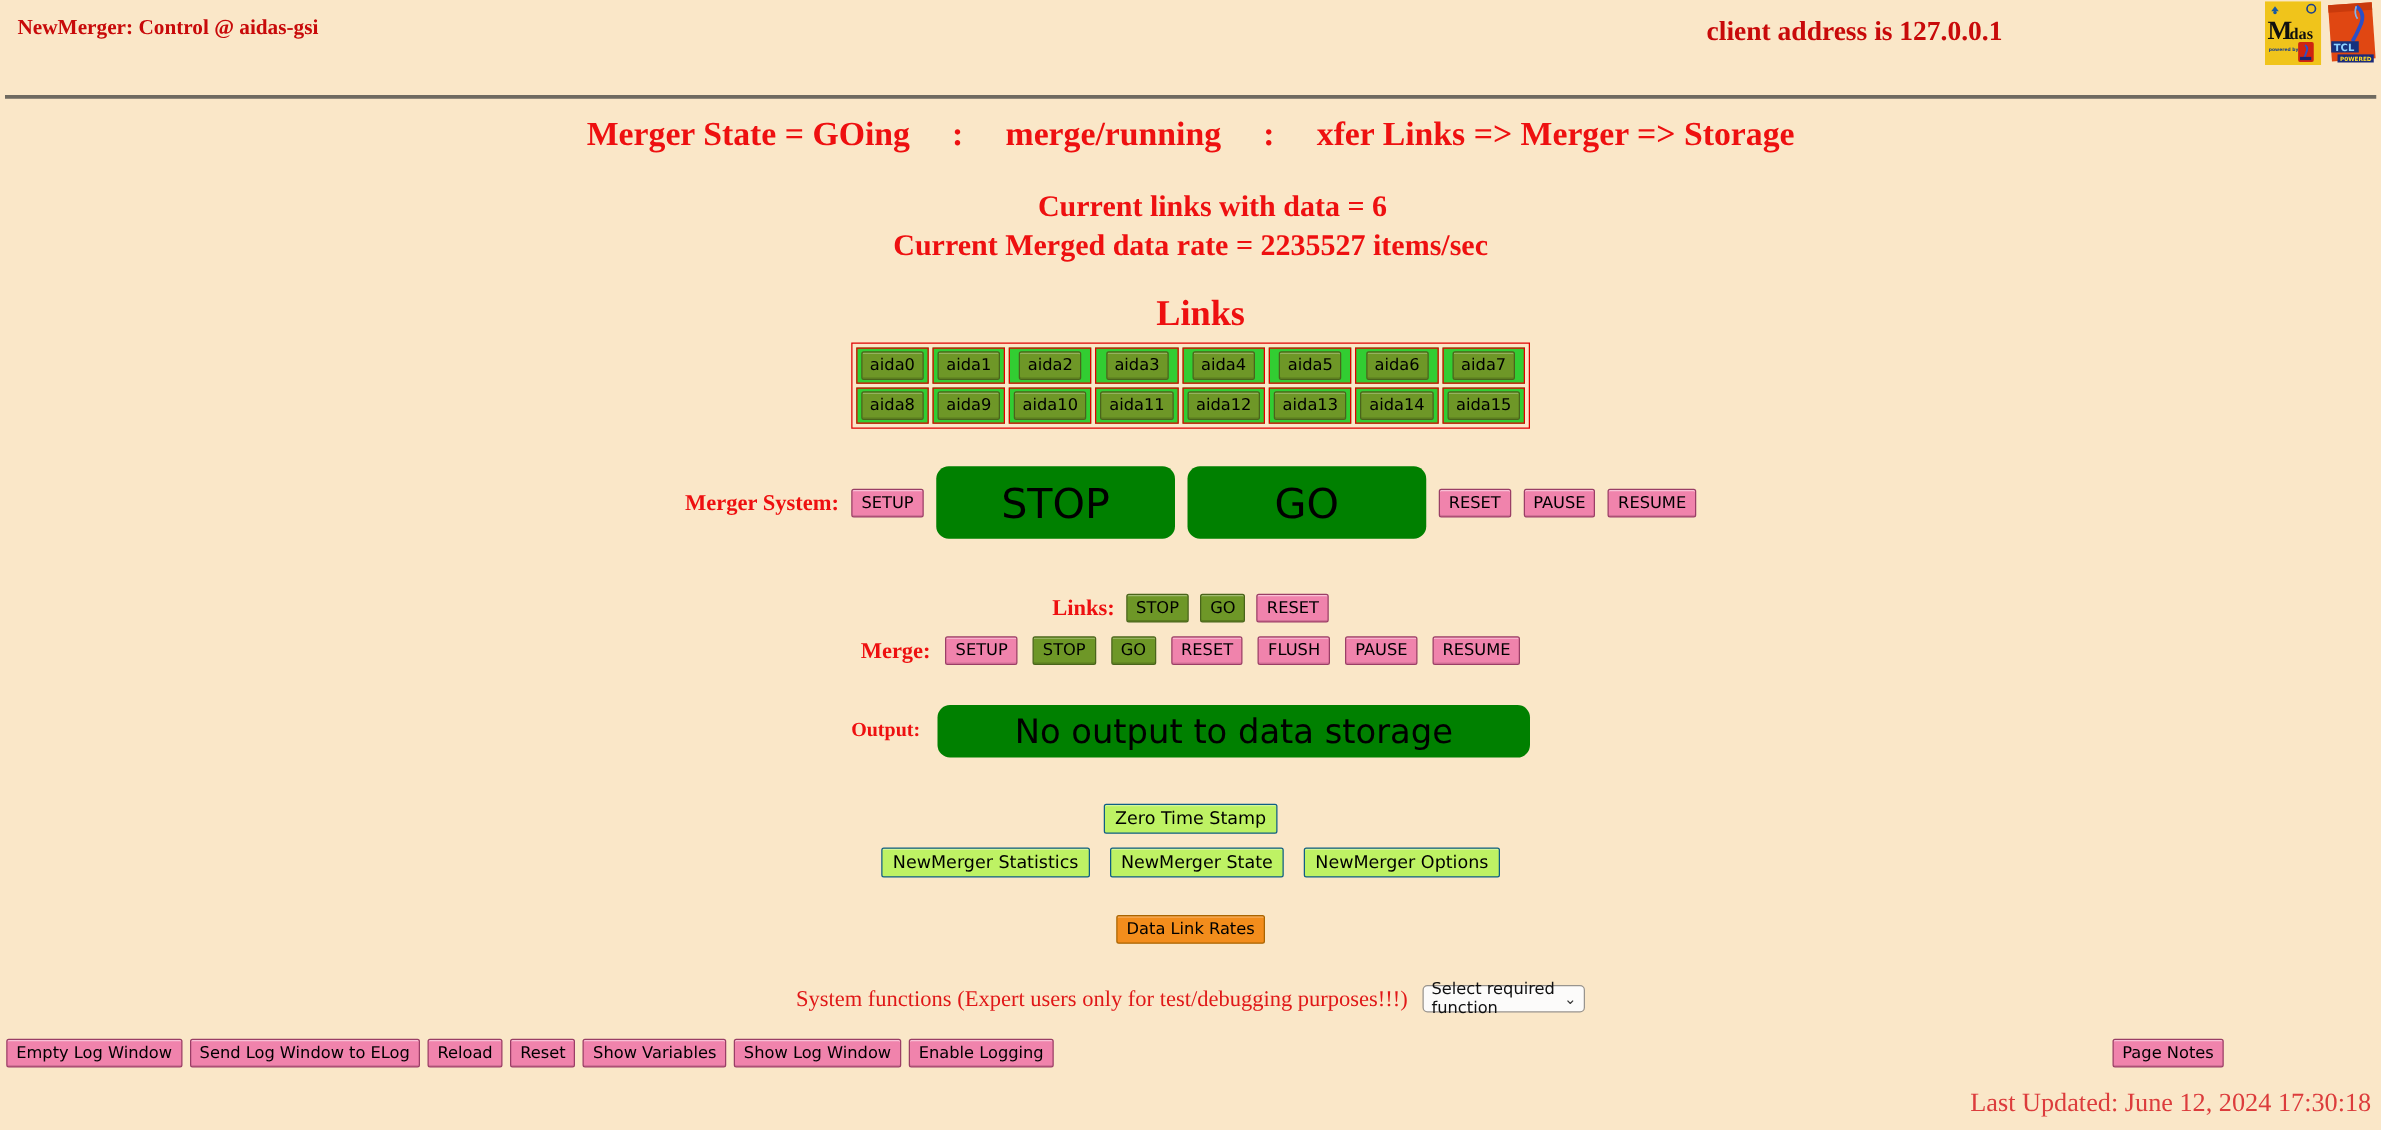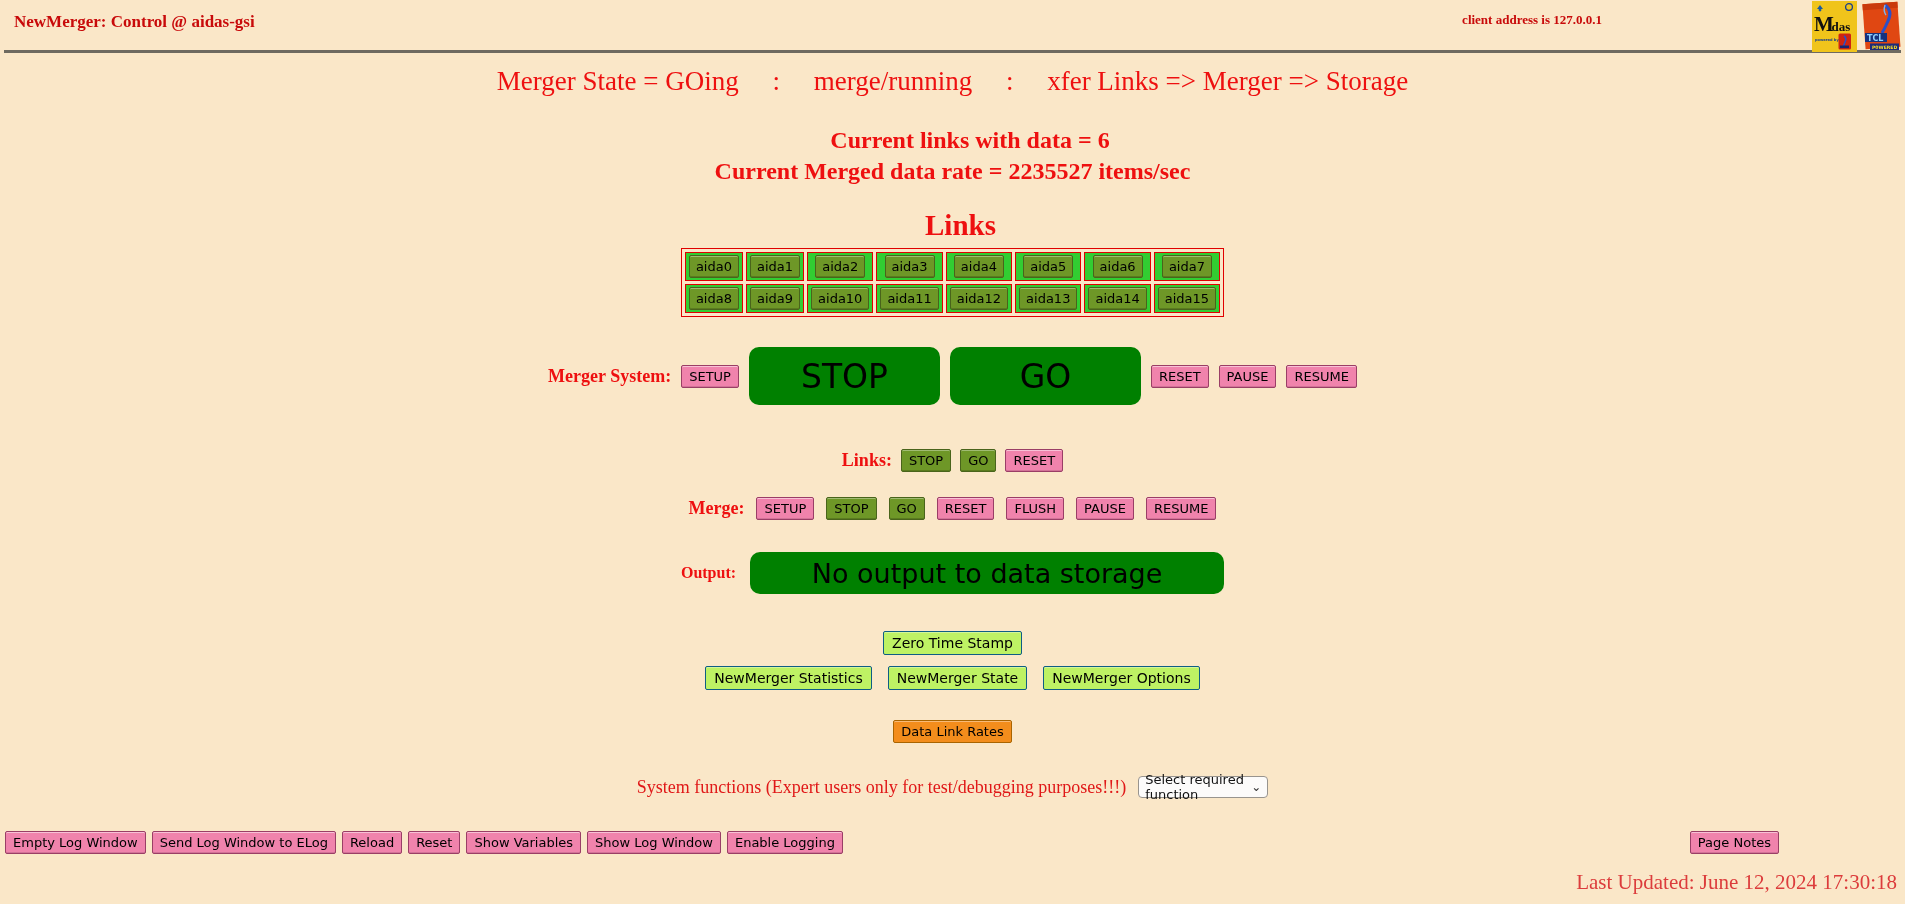--- a/index.html
+++ b/index.html
@@ -5,36 +5,36 @@
   * { box-sizing: border-box; }
   html, body { width: 1905px; height: 904px; margin: 0; padding: 0; }
   body {
     background: #FAE7C8;
     font-family: "Liberation Serif", serif;
     position: relative;
     overflow: hidden;
   }
 
   
-  .header { position: relative; height: 50px; }
+  .header { position: relative; height: 76px; }
   .page-title {
     position: absolute; left: 14px; top: 12px;
     font-size: 17px; font-weight: bold; color: #C80A0A;
   }
   .client-address {
     position: absolute; right: 303px; top: 12px;
-    font-size: 13px; font-weight: bold; color: #C80A0A;
+    font-size: 22px; font-weight: bold; color: #C80A0A;
   }
   .logos { position: absolute; right: 3px; top: 1px; display: flex; gap: 4px; }
   .divider { border: none; border-top: 3px solid #6E6A60; margin: 0 4px; }
 
   
   .state-line {
     margin-top: 13px; text-align: center; white-space: pre;
-    font-size: 27px; font-weight: normal; color: #EE1010;
+    font-size: 27px; font-weight: bold; color: #EE1010;
   }
   .status-line {
     text-align: center; font-size: 24px; font-weight: bold; color: #EE1010;
   }
   .status-line.first { margin-top: 30px; padding-left: 35px; }
   .status-line.second { margin-top: 4px; }
   .links-heading {
     margin: 24px 0 0 16px; text-align: center;
     font-size: 29px; font-weight: bold; color: #EE1010;
   }
@@ -87,21 +87,21 @@
     font: 33px "DejaVu Sans", sans-serif;
   }
   .output-btn {
     background: #008000; border: none; border-radius: 10px; color: #000;
     width: 474px; height: 42px;
     font: 27px "DejaVu Sans", sans-serif;
   }
 
   .merger-row { margin-top: 30px; gap: 10px; }
   .links-row  { margin-top: 44px; gap: 9px; }
-  .merge-row  { margin-top: 25px; gap: 12px; }
+  .merge-row  { margin-top: 11px; gap: 12px; }
   .output-row { margin-top: 32px; gap: 14px; }
   .output-row .ctl-label { font-size: 16px; }
   .zero-row   { margin-top: 37px; }
   .blue-row   { margin-top: 11px; gap: 16px; }
   .orange-row { margin-top: 30px; }
 
   
   .sysfunc-row { margin-top: 33px; gap: 12px; }
   .sysfunc-text { color: #E01818; font-size: 18px; }
   .select-box {

